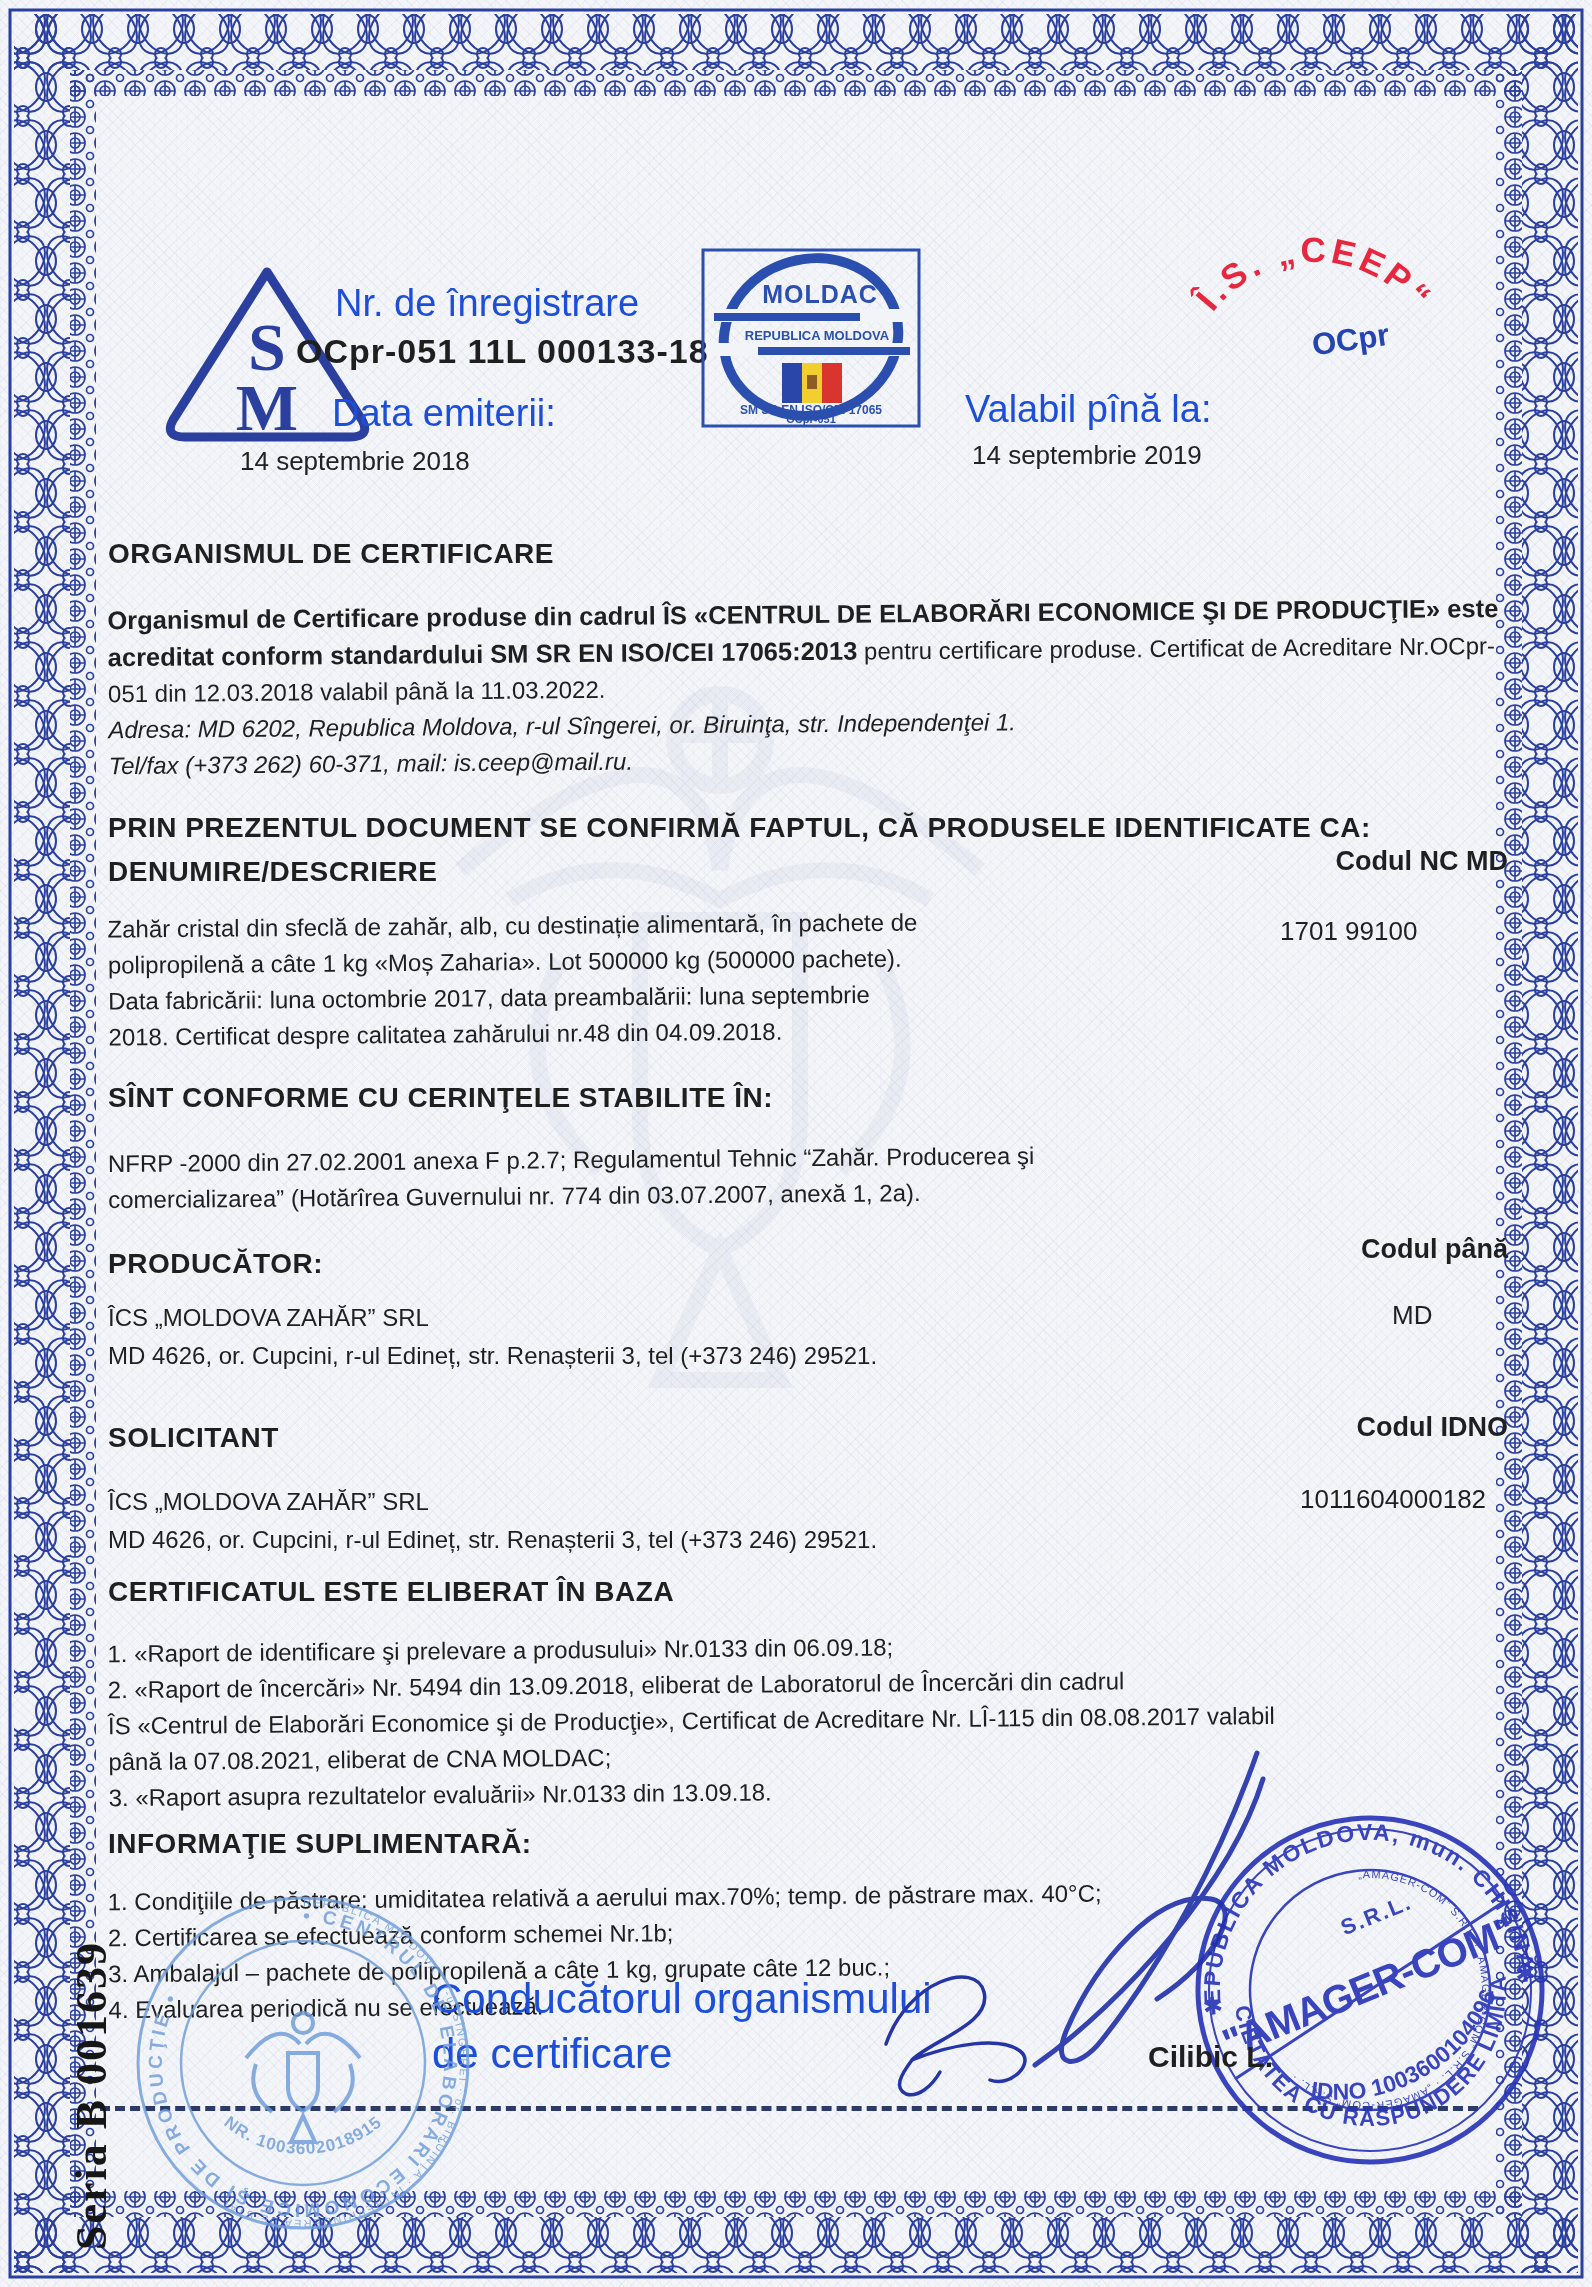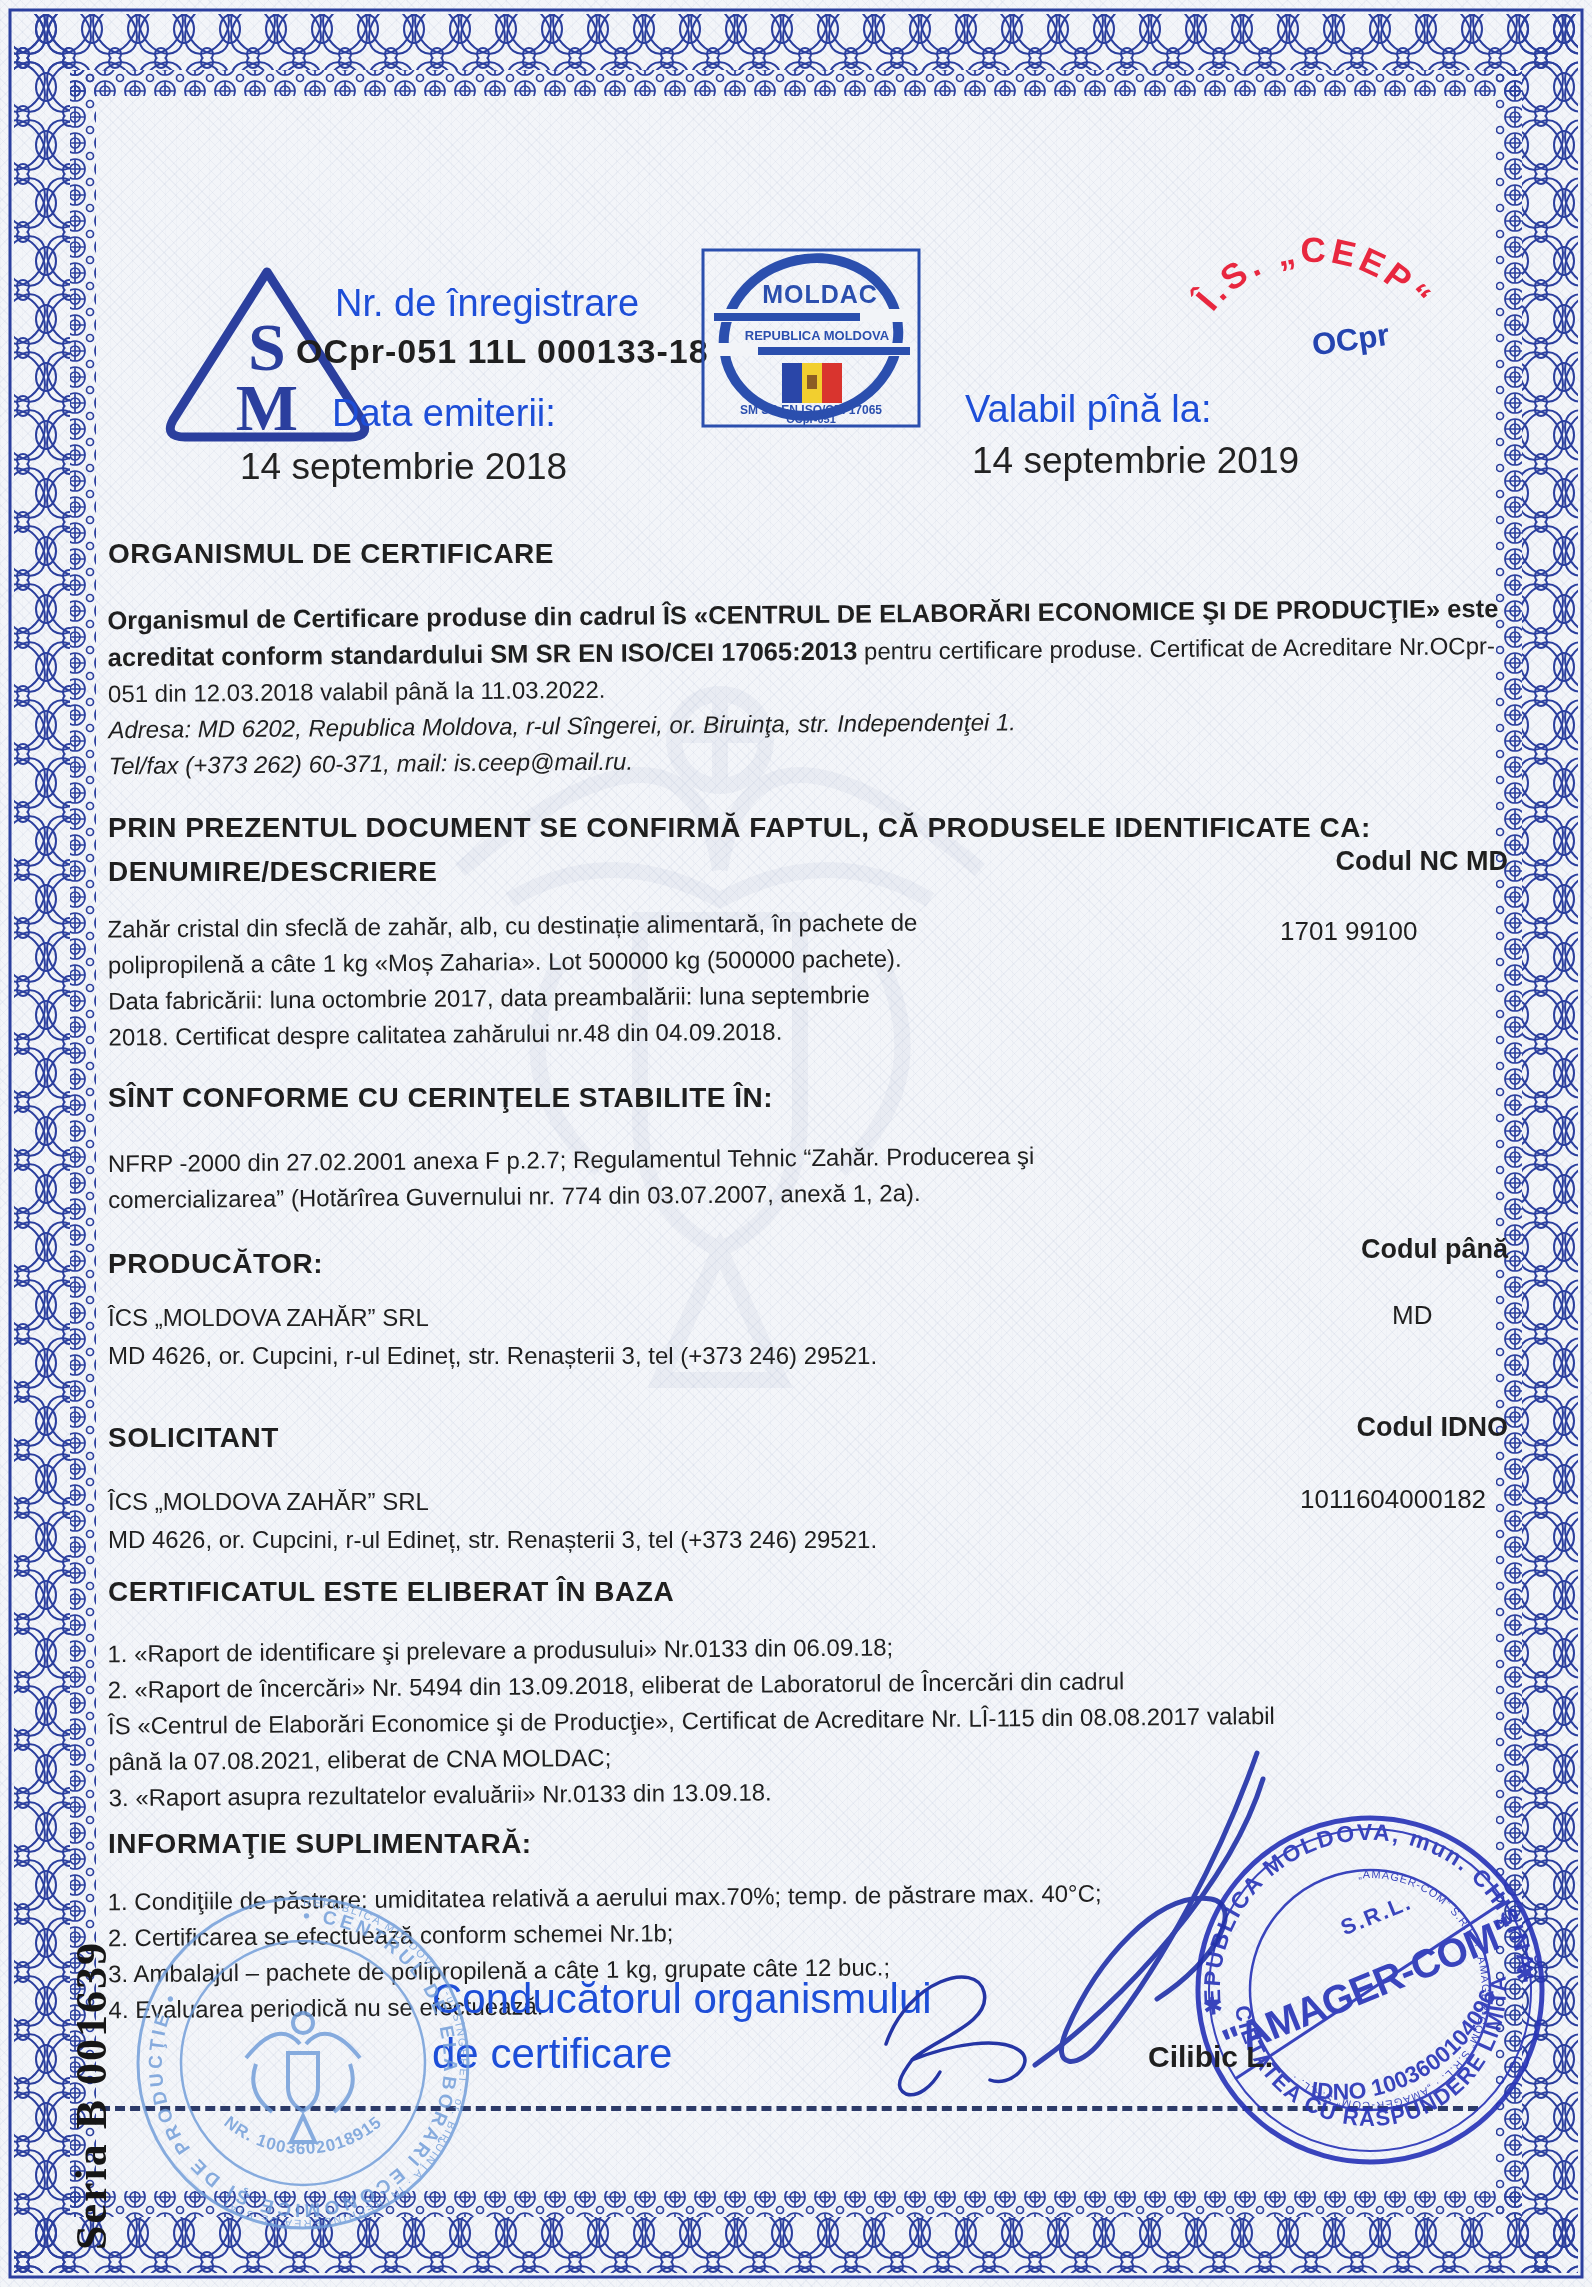--- a/index.html
+++ b/index.html
@@ -10,21 +10,21 @@
       repeating-linear-gradient(45deg, rgba(110,130,175,.075) 0 1px, transparent 1px 7px),
       repeating-linear-gradient(-45deg, rgba(110,130,175,.065) 0 1px, transparent 1px 8px),
       repeating-linear-gradient(90deg, rgba(140,155,190,.04) 0 1px, transparent 1px 11px);}
   .border-svg{position:absolute;inset:0;z-index:5;pointer-events:none;}
   .wm{position:absolute;left:360px;top:540px;z-index:2;opacity:.05;pointer-events:none;}
   .abs{position:absolute;z-index:10;}
   .title{font-weight:bold;color:#e23448;font-size:60px;letter-spacing:2.5px;word-spacing:30px;
          text-align:center;width:1210px;left:100px;top:100px;}
   .serifblue{font-family:Liberation Sans, sans-serif;color:#1d4ed8;}
   .lbl{font-size:38px;}
-  .blackdate{font-size:37px;color:#222;}
+  .blackdate{font-size:26px;color:#222;}
   .regnum{font-size:34px;font-weight:bold;letter-spacing:1px;}
   .h1{font-size:28px;font-weight:bold;letter-spacing:.5px;}
   .body-txt{font-size:24px;line-height:36px;}
   .org-bold{font-weight:bold;font-size:25.5px;}
   .ital{font-style:italic;}
   .rlabel{font-size:27px;font-weight:bold;text-align:right;width:300px;}
   .rvalue{font-size:26px;}
   .line{height:36px;white-space:nowrap;}
   .signer{font-size:42px;}
   .cilibic{font-size:30px;font-weight:bold;}

